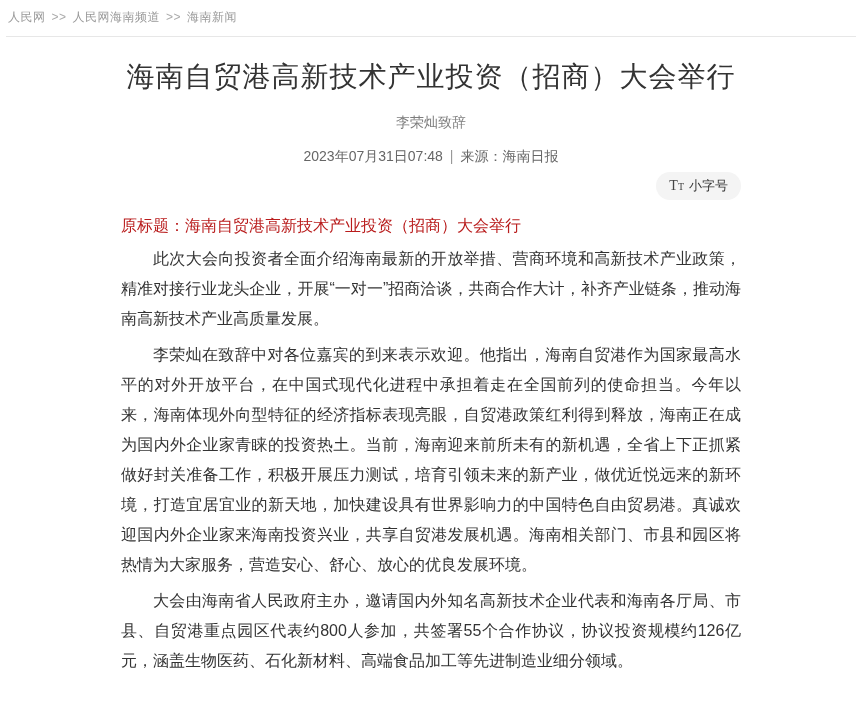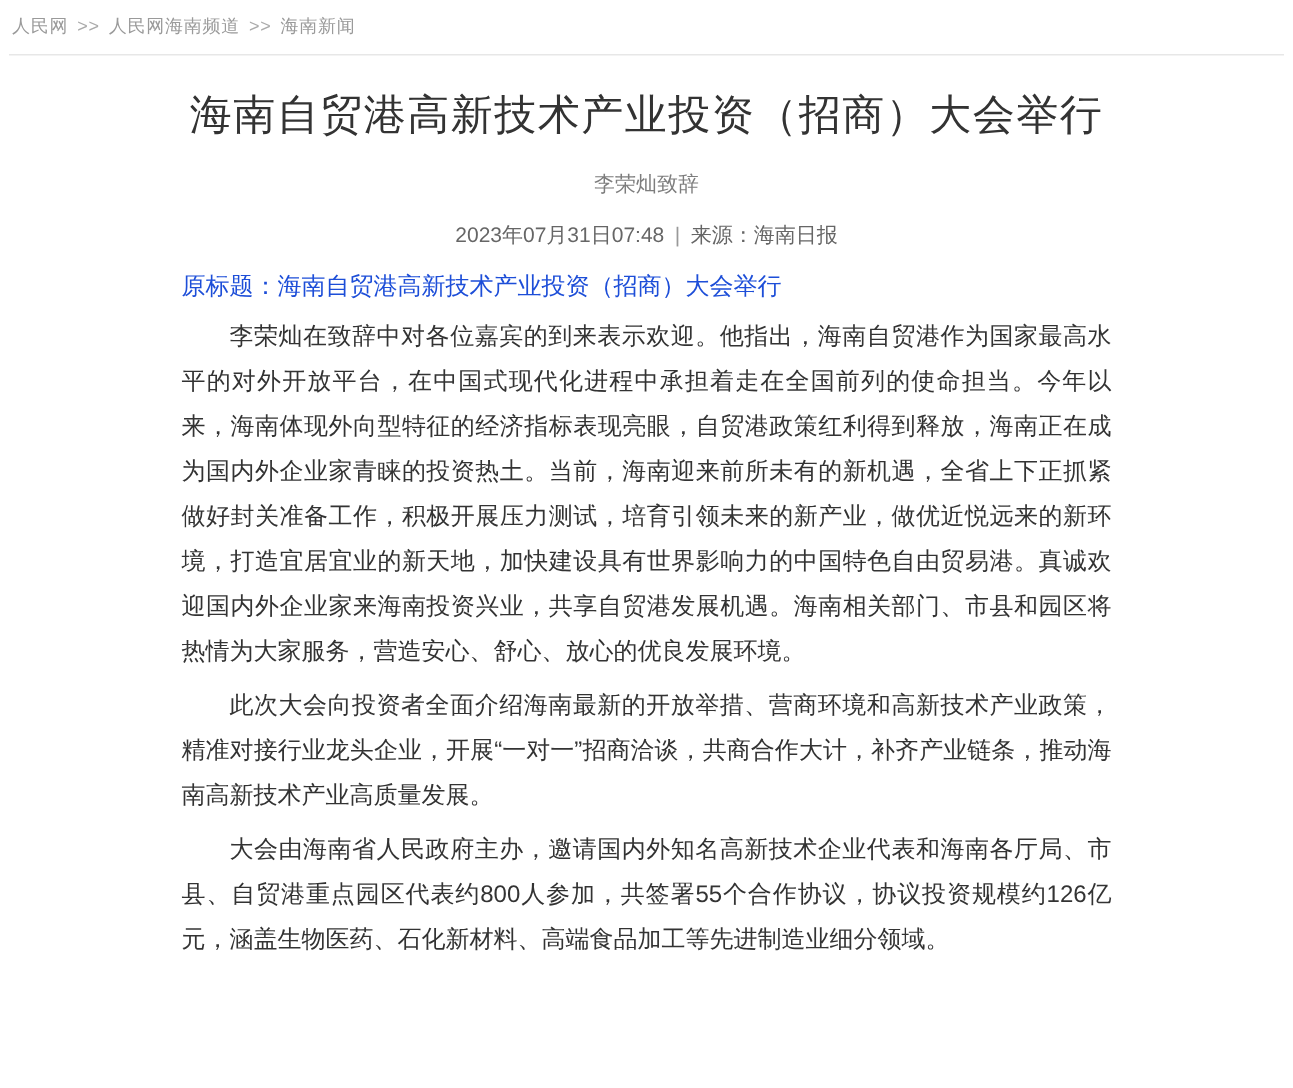--- a/index.html
+++ b/index.html
@@ -86,21 +86,21 @@
     font-family: "Liberation Serif", "DejaVu Serif", serif;
     color: #444444;
   }
   .tt-icon .t-large { font-size: 14px; }
   .tt-icon .t-small { font-size: 10px; }
   
   .original-title {
     margin-top: 14px;
     font-size: 16px;
     line-height: 24px;
-    color: #1d4ed8;
+    color: #b91c1c;
   }
   .paragraph {
     margin: 6px 0 0 0;
     font-size: 16px;
     line-height: 30px;
     text-indent: 2em;
     color: #333333;
     text-align: justify;
   }
 </style>
@@ -116,20 +116,26 @@
 <main class="article">
 
   <h1 class="article-title">海南自贸港高新技术产业投资（招商）大会举行</h1>
 
   <div class="article-subtitle">李荣灿致辞</div>
 
   <div class="article-meta">
     <span>2023年07月31日07:48</span><span class="meta-sep">|</span><span>来源：</span><span>海南日报</span>
   </div>
 
+  <div class="font-size-row">
+    <button class="font-size-pill">
+      <span class="tt-icon"><span class="t-large">T</span><span class="t-small">T</span></span>
+      <span>小字号</span>
+    </button>
+  </div>
 
   <div class="original-title">原标题：海南自贸港高新技术产业投资（招商）大会举行</div>
 
+  <p class="paragraph">此次大会向投资者全面介绍海南最新的开放举措、营商环境和高新技术产业政策，精准对接行业龙头企业，开展“一对一”招商洽谈，共商合作大计，补齐产业链条，推动海南高新技术产业高质量发展。</p>
   <p class="paragraph">李荣灿在致辞中对各位嘉宾的到来表示欢迎。他指出，海南自贸港作为国家最高水平的对外开放平台，在中国式现代化进程中承担着走在全国前列的使命担当。今年以来，海南体现外向型特征的经济指标表现亮眼，自贸港政策红利得到释放，海南正在成为国内外企业家青睐的投资热土。当前，海南迎来前所未有的新机遇，全省上下正抓紧做好封关准备工作，积极开展压力测试，培育引领未来的新产业，做优近悦远来的新环境，打造宜居宜业的新天地，加快建设具有世界影响力的中国特色自由贸易港。真诚欢迎国内外企业家来海南投资兴业，共享自贸港发展机遇。海南相关部门、市县和园区将热情为大家服务，营造安心、舒心、放心的优良发展环境。</p>
-  <p class="paragraph">此次大会向投资者全面介绍海南最新的开放举措、营商环境和高新技术产业政策，精准对接行业龙头企业，开展“一对一”招商洽谈，共商合作大计，补齐产业链条，推动海南高新技术产业高质量发展。</p>
   <p class="paragraph">大会由海南省人民政府主办，邀请国内外知名高新技术企业代表和海南各厅局、市县、自贸港重点园区代表约800人参加，共签署55个合作协议，协议投资规模约126亿元，涵盖生物医药、石化新材料、高端食品加工等先进制造业细分领域。</p>
 
 </main>
 
 </body></html>

